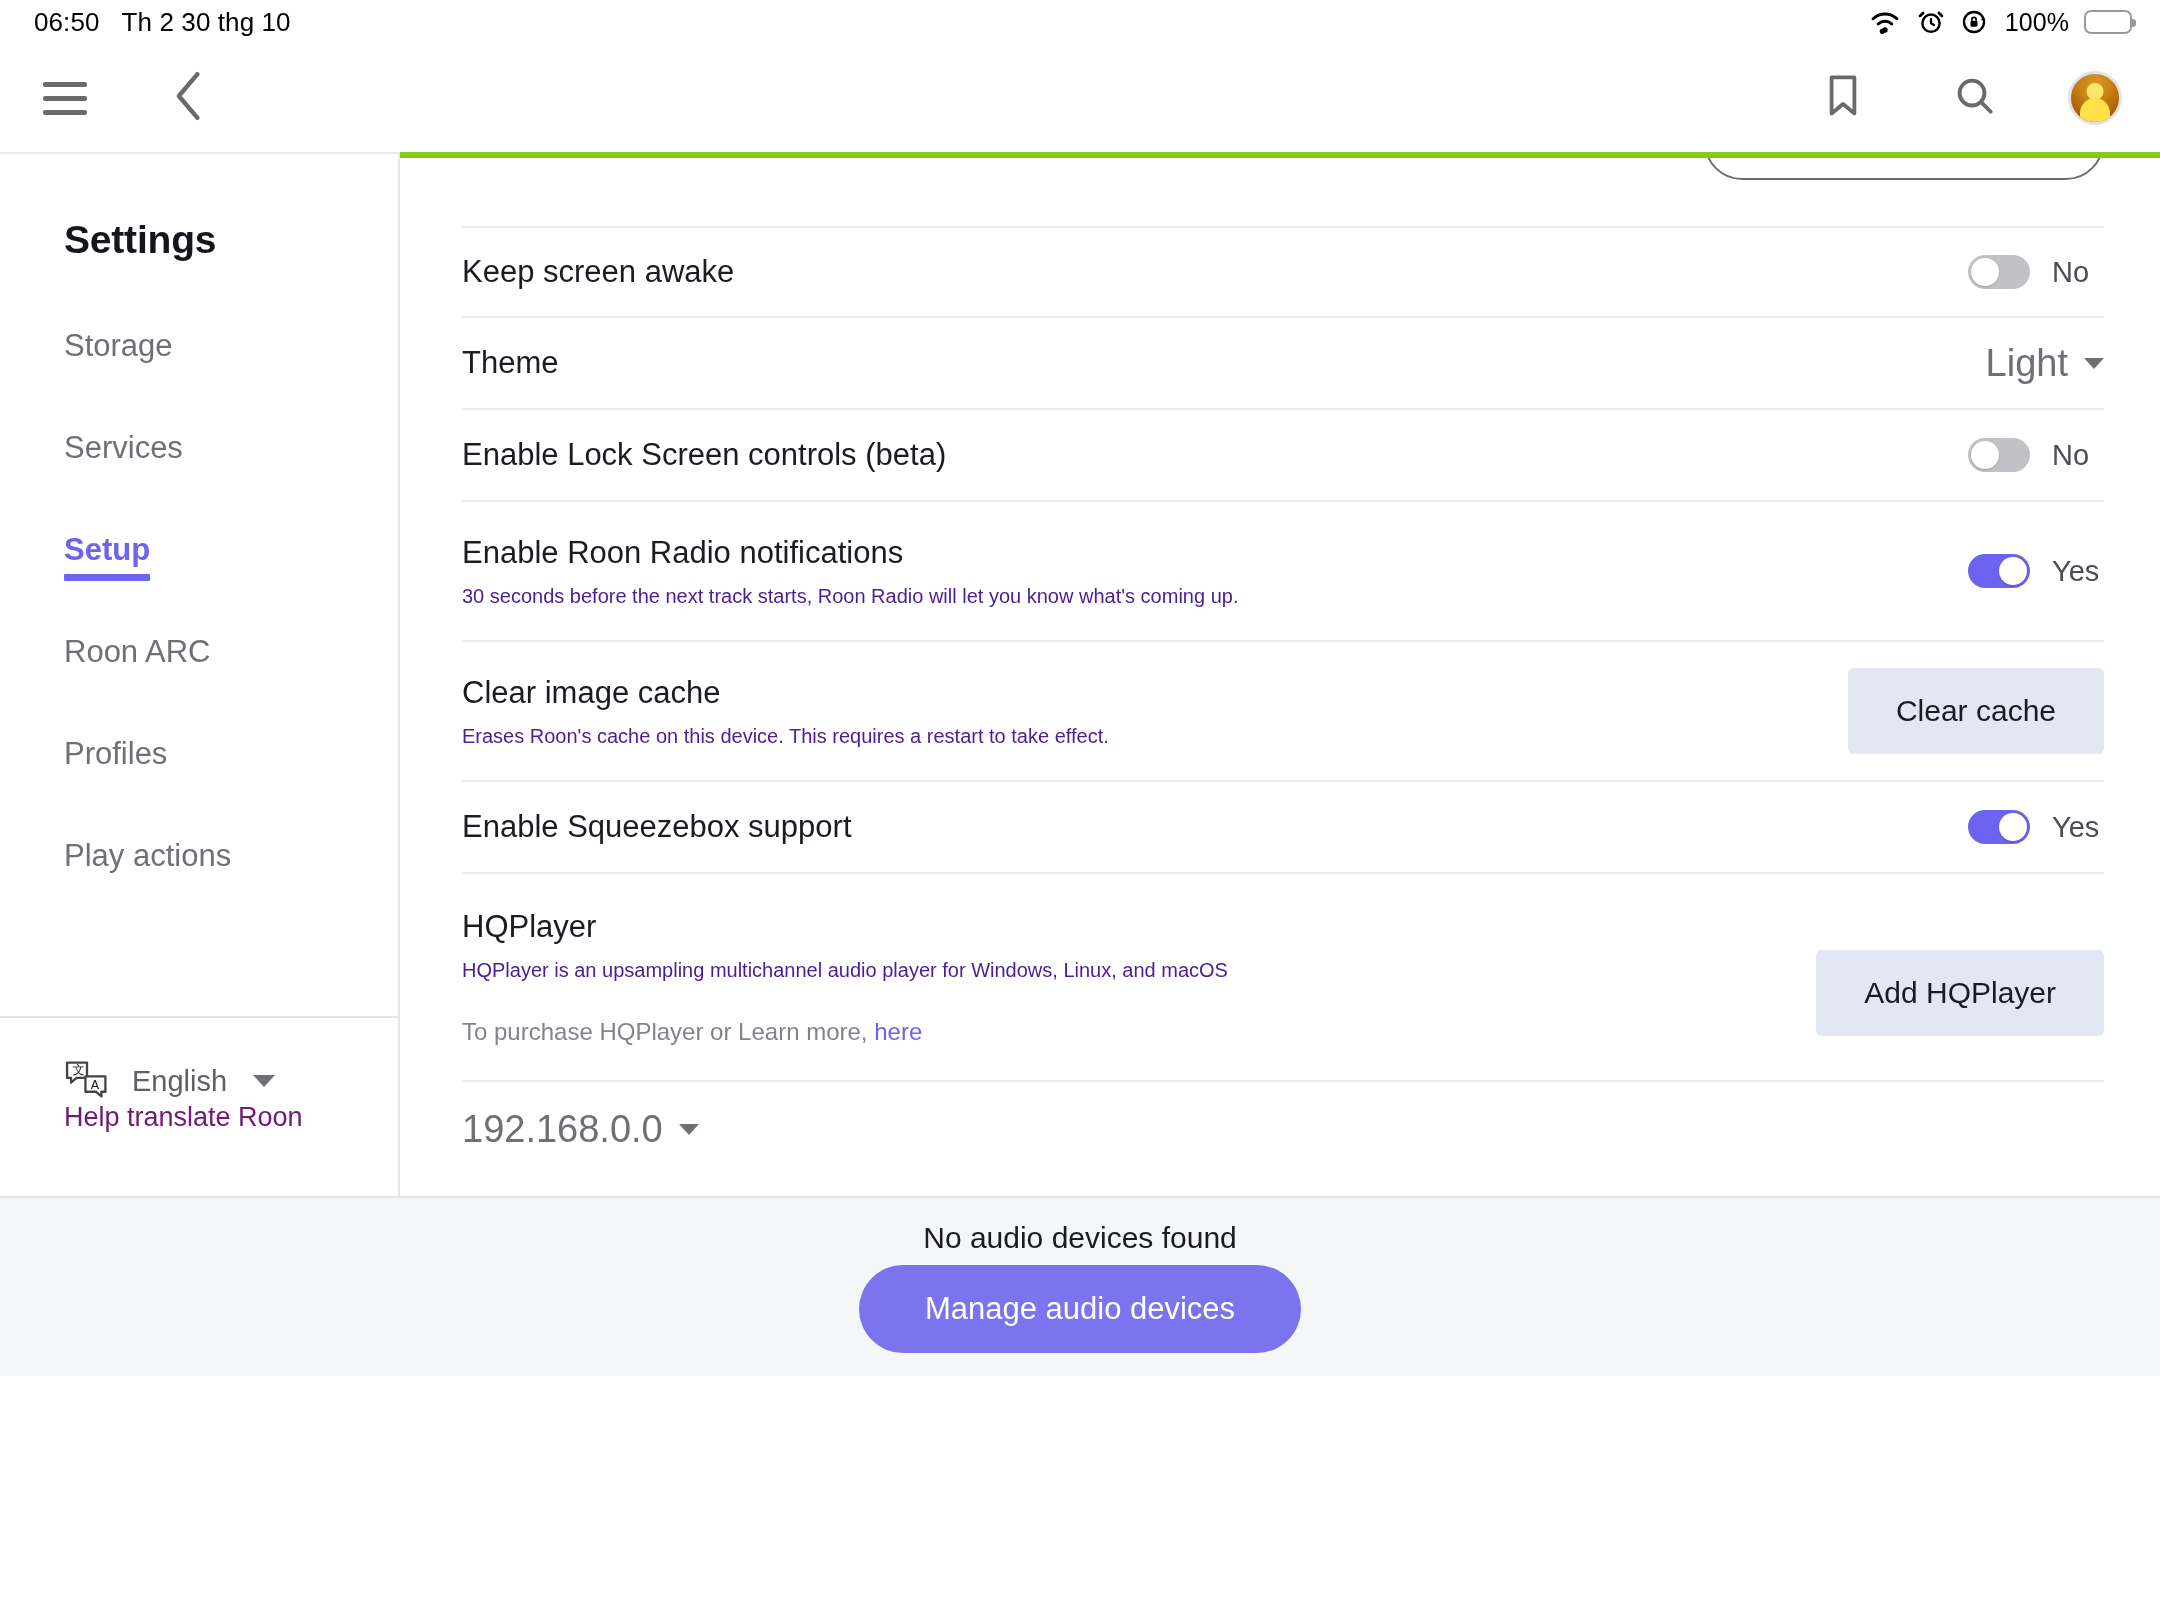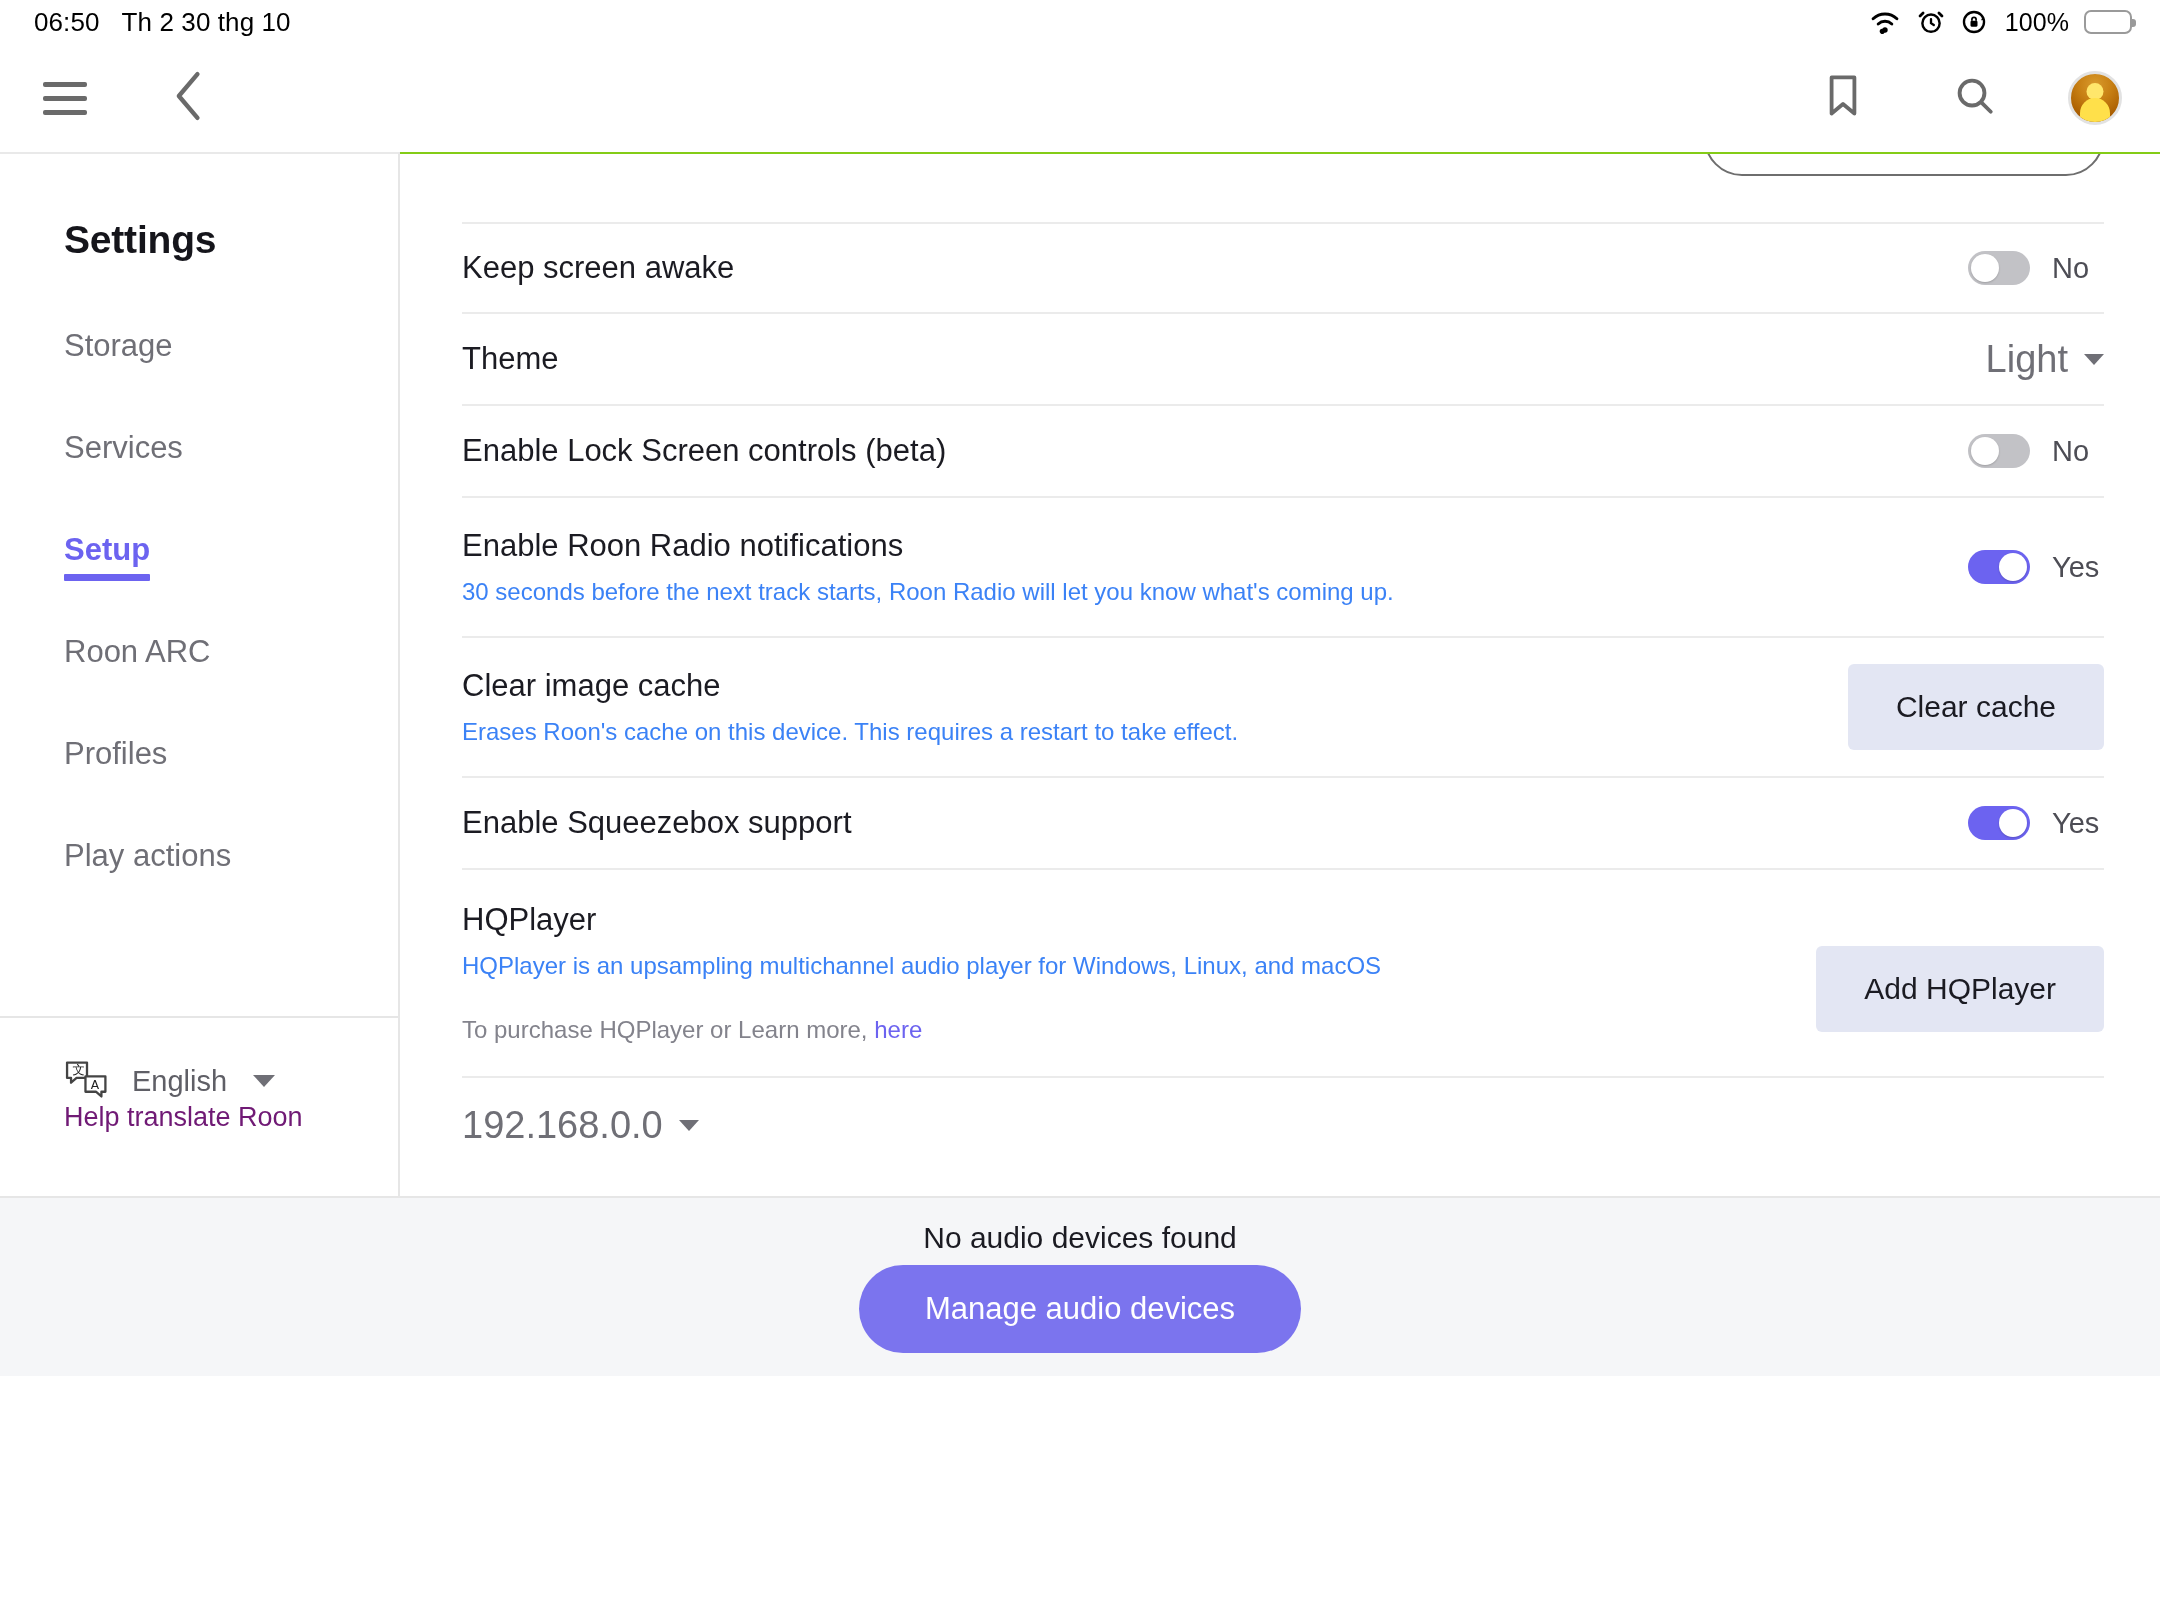--- a/index.html
+++ b/index.html
@@ -99,36 +99,36 @@
   #lang-caret {
     width: 0; height: 0; border-left: 11px solid transparent; border-right: 11px solid transparent;
     border-top: 12px solid #6f6f76; margin-left: 4px;
   }
   #help-translate {
     display: inline-block; font-size: 27px; color: #701a75; cursor: pointer;
   }
 
   
   #content {
-    flex: 1; border-top: 2px solid #84cc16;
+    flex: 1; border-top: 6px solid #84cc16;
     padding: 0 56px 0 62px; position: relative; overflow: hidden;
   }
   #clipped-button {
     position: absolute; right: 56px; top: -54px;
     width: 400px; height: 76px;
     border: 2px solid #6e6e6e; border-radius: 40px; background: #fff;
   }
   .row {
     border-top: 2px solid #ebebeb;
     display: flex; align-items: center; justify-content: space-between;
     padding: 0; position: relative;
   }
   .row:first-of-type { border-top: none; }
   .row-title { font-size: 31px; color: #1b1b22; }
-  .row-sub { font-size: 24px; color: #3b82f6; margin-top: 14px; }
+  .row-sub { font-size: 20px; color: #4c1d95; margin-top: 14px; }
   .row-link-line { font-size: 24px; color: #83838c; margin-top: 36px; }
   .row-link-line a { color: #6c63f0; text-decoration: none; cursor: pointer; }
 
   .row-keep-awake   { height: 90px; margin-top: 68px; }
   .row-theme        { height: 92px; }
   .row-lock         { height: 92px; }
   .row-radio        { height: 140px; }
   .row-cache        { height: 140px; }
   .row-squeeze      { height: 92px; }
   .row-hq           { height: 208px; }

